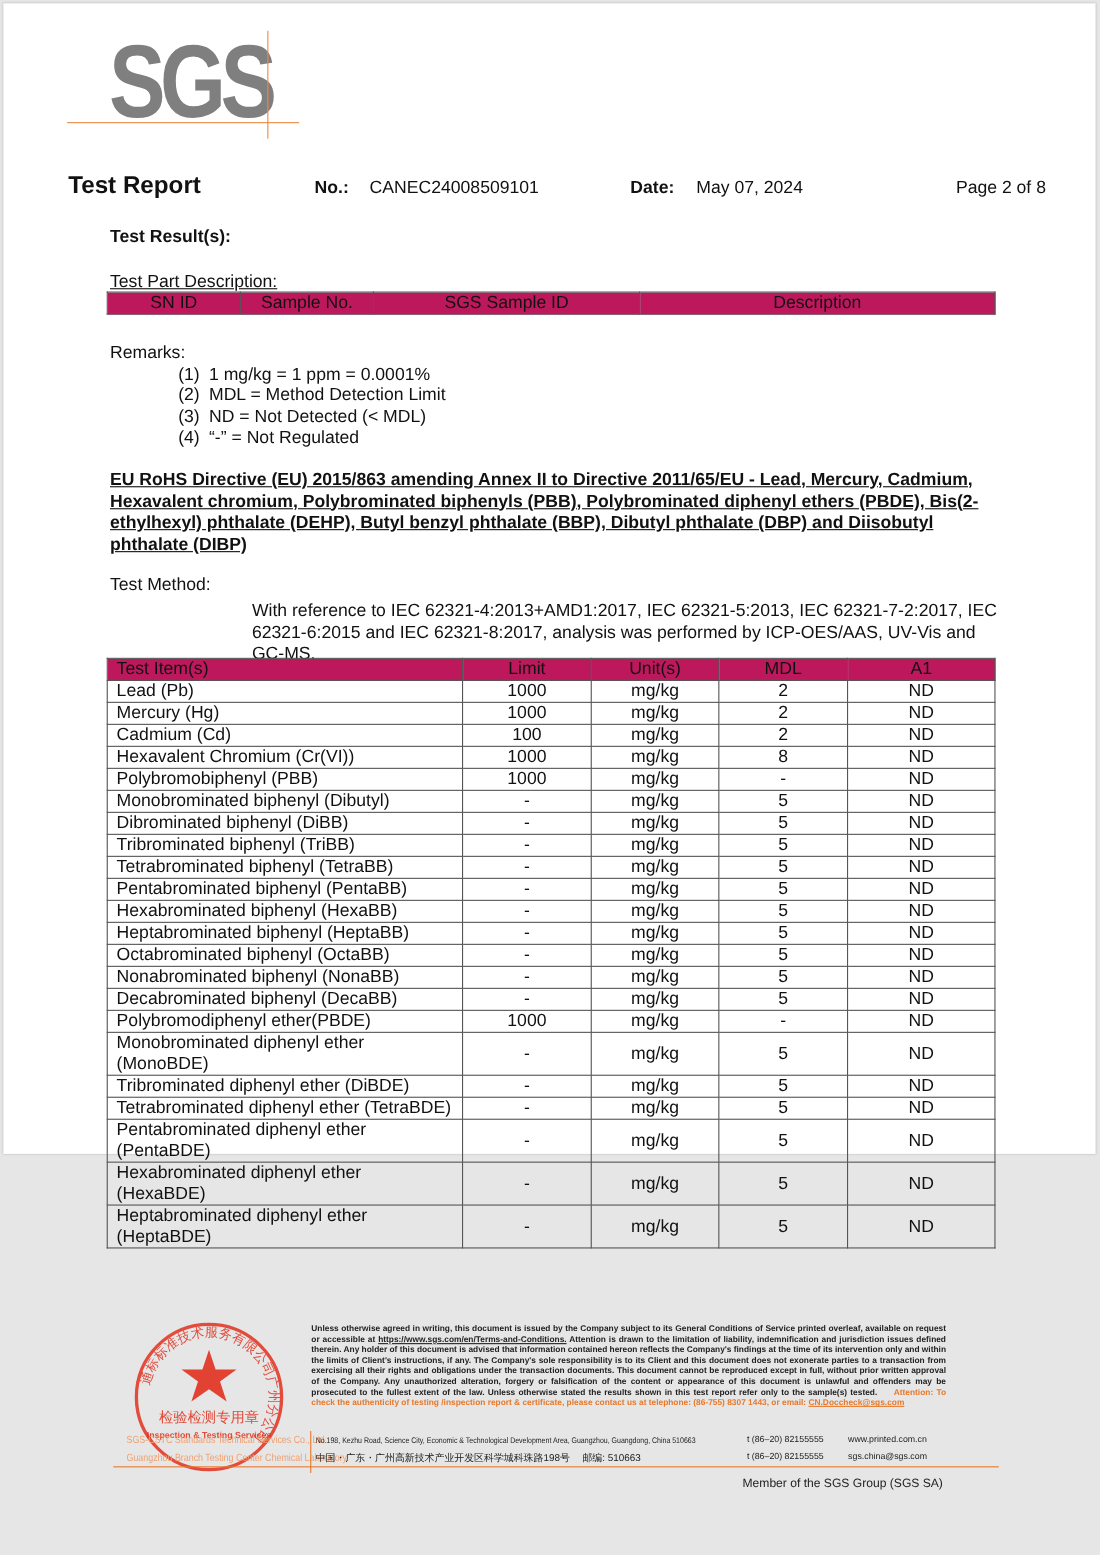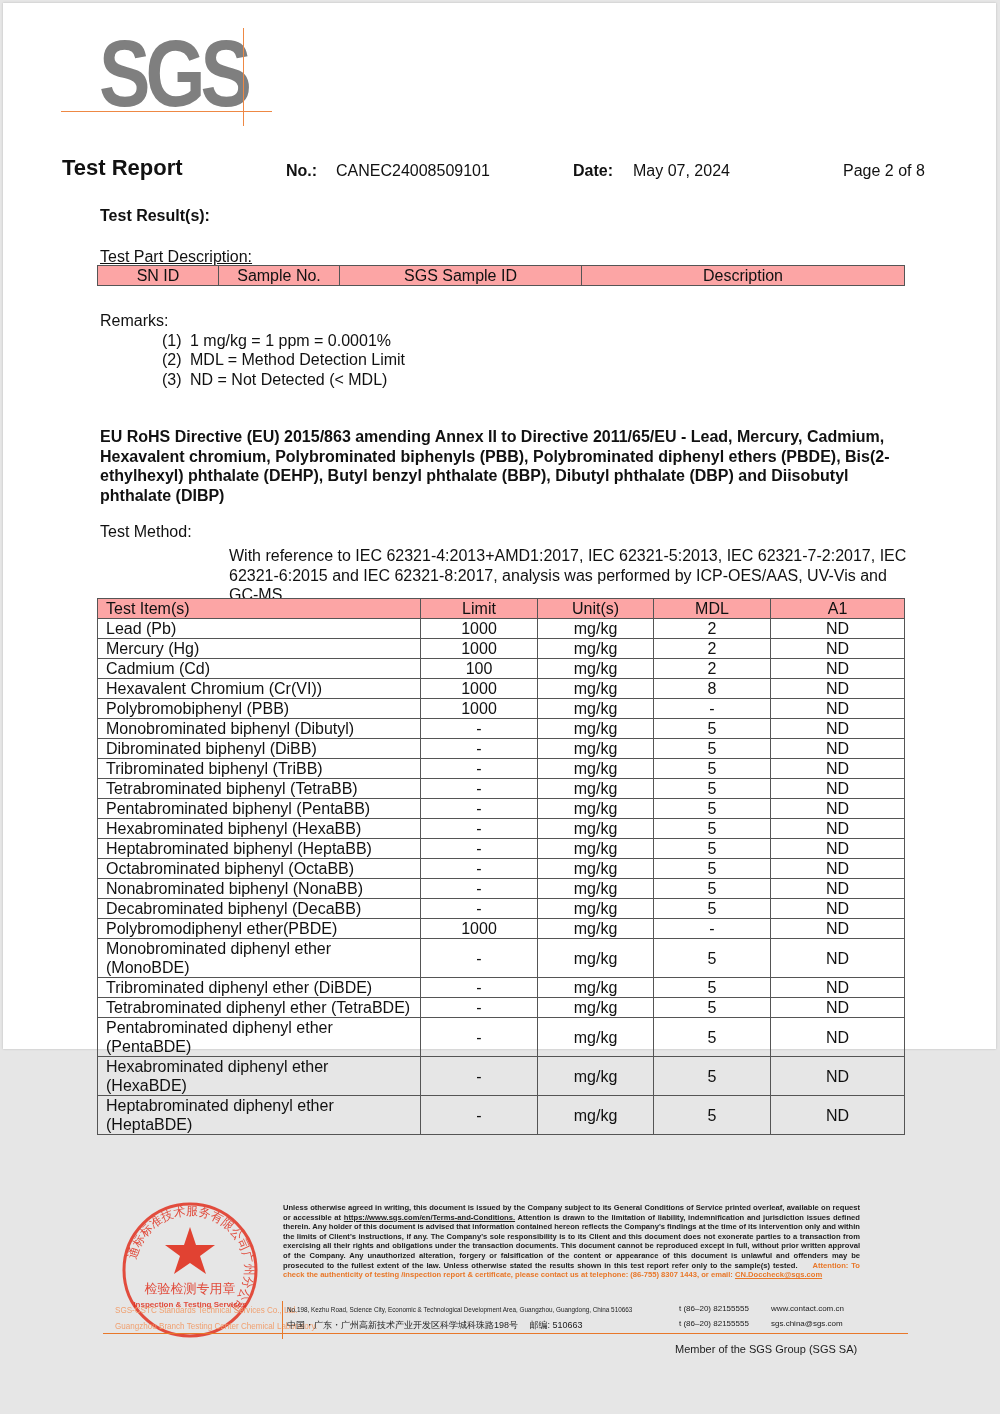--- a/index.html
+++ b/index.html
@@ -27,32 +27,32 @@
   .hdr-lbl { font-size: 16px; font-weight: bold; top: 159px; }
   .hdr-val { font-size: 16px; top: 159px; }
 
   .section-label { left: 97px; top: 204px; font-size: 16px; font-weight: bold; }
   .part-desc { left: 97px; top: 245px; font-size: 16px; text-decoration: underline; }
 
   table.grid { position: absolute; border-collapse: collapse; font-size: 16px; table-layout: fixed; }
   table.grid td, table.grid th {
     border: 1px solid #555; padding: 0 8px; font-weight: normal; line-height: 19px; height: 19px;
   }
-  table.grid th { background: #fca5a5; }
+  table.grid th { background: #be185d; }
   .c { text-align: center; }
   .l { text-align: left; }
 
   .remarks { left: 97px; top: 308px; font-size: 16px; line-height: 19.5px; }
   .remarks ol { margin: 0; padding: 0; list-style: none; }
   .remarks li { padding-left: 62px; }
   .remarks li span.n { display: inline-block; width: 28px; }
 
   .directive {
     left: 97px; top: 424px; width: 810px; font-size: 16px; font-weight: bold;
-    line-height: 19.5px; 
+    line-height: 19.5px; text-decoration: underline;
   }
   .method-lbl { left: 97px; top: 520px; font-size: 16px; }
   .method-txt { left: 226px; top: 520px; width: 682px; font-size: 16px; line-height: 19.5px; margin-top: 23px; }
 
   
   .stamp { position: absolute; left: 118px; top: 1198px; width: 138px; height: 138px; }
   .stamp-co {
     position: absolute; left: 112px; top: 1299px; font-size: 9.5px; color: #f0a070; line-height: 16px;
     transform: scaleX(0.85); transform-origin: left top; white-space: nowrap;
   }
@@ -75,21 +75,21 @@
 
   <div class="logo-text">SGS</div>
   <div class="logo-hline"></div>
   <div class="logo-vline"></div>
 
   <div class="abs title">Test Report</div>
   <div class="abs hdr-lbl" style="left:283px">No.:</div>
   <div class="abs hdr-val" style="left:333px">CANEC24008509101</div>
   <div class="abs hdr-lbl" style="left:570px">Date:</div>
   <div class="abs hdr-val" style="left:630px">May 07, 2024</div>
-  <div class="abs hdr-val" style="left:840px">Page 2 of 8</div>
+  <div class="abs hdr-val" style="left:866px">Page 2 of 8</div>
 
   <div class="abs section-label">Test Result(s):</div>
   <div class="abs part-desc">Test Part Description:</div>
 
   <table class="grid" style="left:94px; top:262px; width:807px;">
     <colgroup>
         <col style="width:121px">
         <col style="width:121px">
         <col style="width:242px">
         <col style="width:323px">
@@ -103,20 +103,21 @@
     </tr>
   </tbody>
     </table>
 
   <div class="abs remarks">
     <div>Remarks:</div>
     <ol>
       <li><span class="n">(1)</span><span>1 mg/kg = 1 ppm = 0.0001%</span></li>
       <li><span class="n">(2)</span><span>MDL = Method Detection Limit</span></li>
       <li><span class="n">(3)</span><span>ND = Not Detected (&lt; MDL)</span></li>
+      <li><span class="n">(4)</span><span>“-” = Not Regulated</span></li>
     </ol>
   </div>
 
   <div class="abs directive">EU RoHS Directive (EU) 2015/863 amending Annex II to Directive 2011/65/EU - Lead, Mercury, Cadmium, Hexavalent chromium, Polybrominated biphenyls (PBB), Polybrominated diphenyl ethers (PBDE), Bis(2-ethylhexyl) phthalate (DEHP), Butyl benzyl phthalate (BBP), Dibutyl phthalate (DBP) and Diisobutyl phthalate (DIBP)</div>
 
   <div class="abs method-lbl">Test Method:</div>
   <div class="abs method-txt">With reference to IEC 62321-4:2013+AMD1:2017, IEC 62321-5:2013, IEC 62321-7-2:2017, IEC 62321-6:2015 and IEC 62321-8:2017, analysis was performed by ICP-OES/AAS, UV-Vis and GC-MS.</div>
 
   <table class="grid" id="results-table" style="left:94px; top:595px; width:807px;">
     <colgroup>
@@ -313,17 +314,17 @@
   <div class="abs legal">
     <span>Unless otherwise agreed in writing, this document is issued by the Company subject to its General Conditions of Service printed overleaf, available on request or accessible at </span><span class="link">https://www.sgs.com/en/Terms-and-Conditions.</span><span> Attention is drawn to the limitation of liability, indemnification and jurisdiction issues defined therein. Any holder of this document is advised that information contained hereon reflects the Company's findings at the time of its intervention only and within the limits of Client's instructions, if any. The Company's sole responsibility is to its Client and this document does not exonerate parties to a transaction from exercising all their rights and obligations under the transaction documents. This document cannot be reproduced except in full, without prior written approval of the Company. Any unauthorized alteration, forgery or falsification of the content or appearance of this document is unlawful and offenders may be prosecuted to the fullest extent of the law. Unless otherwise stated the results shown in this test report refer only to the sample(s) tested.</span>
     <span class="attn"><span>Attention: To check the authenticity of testing /inspection report &amp; certificate, please contact us at telephone: (86-755) 8307 1443, or email: </span><span class="link">CN.Doccheck@sgs.com</span></span>
   </div>
 
   <div class="addr-vline"></div>
   <div class="abs addr" style="left:284px; top:1302px; font-size:7.4px; transform:scaleX(0.86); transform-origin:left top;">No.198, Kezhu Road, Science City, Economic &amp; Technological Development Area, Guangzhou, Guangdong, China 510663</div>
   <div class="abs addr" style="left:284px; top:1316px; font-size:9px;">中国・广东・广州高新技术产业开发区科学城科珠路198号　 邮编: 510663</div>
   <div class="abs addr" style="left:676px; top:1301px;">t (86–20) 82155555</div>
   <div class="abs addr" style="left:676px; top:1316px;">t (86–20) 82155555</div>
-  <div class="abs addr" style="left:768px; top:1301px;">www.contact.com.cn</div>
+  <div class="abs addr" style="left:768px; top:1301px;">www.printed.com.cn</div>
   <div class="abs addr" style="left:768px; top:1316px;">sgs.china@sgs.com</div>
   <div class="addr-hline"></div>
   <div class="abs member">Member of the SGS Group (SGS SA)</div>
 </div>
 
 </body></html>

